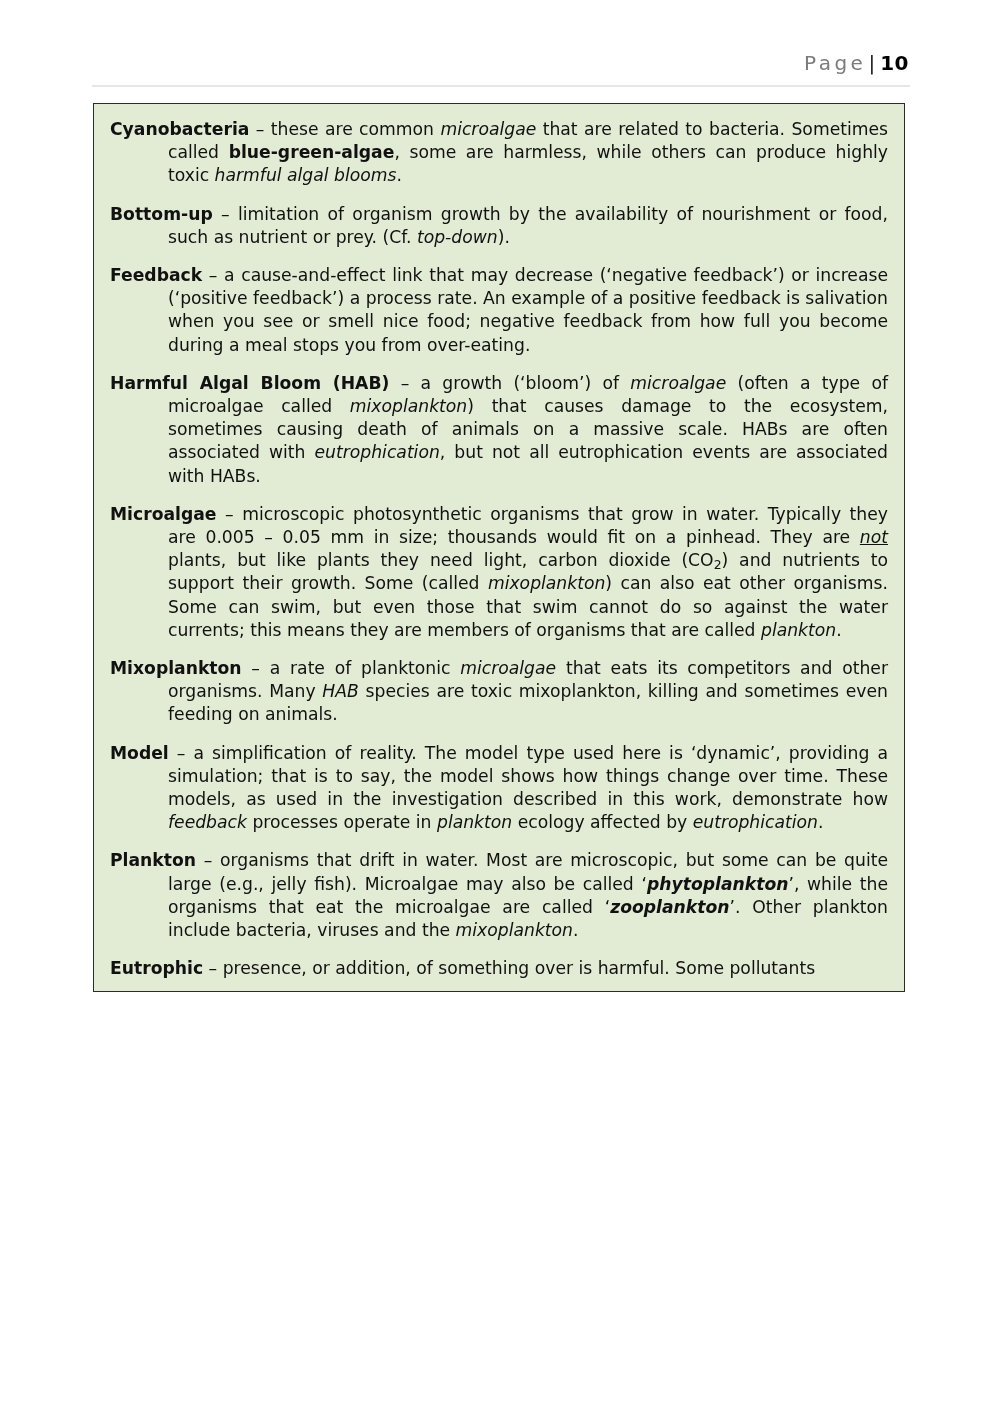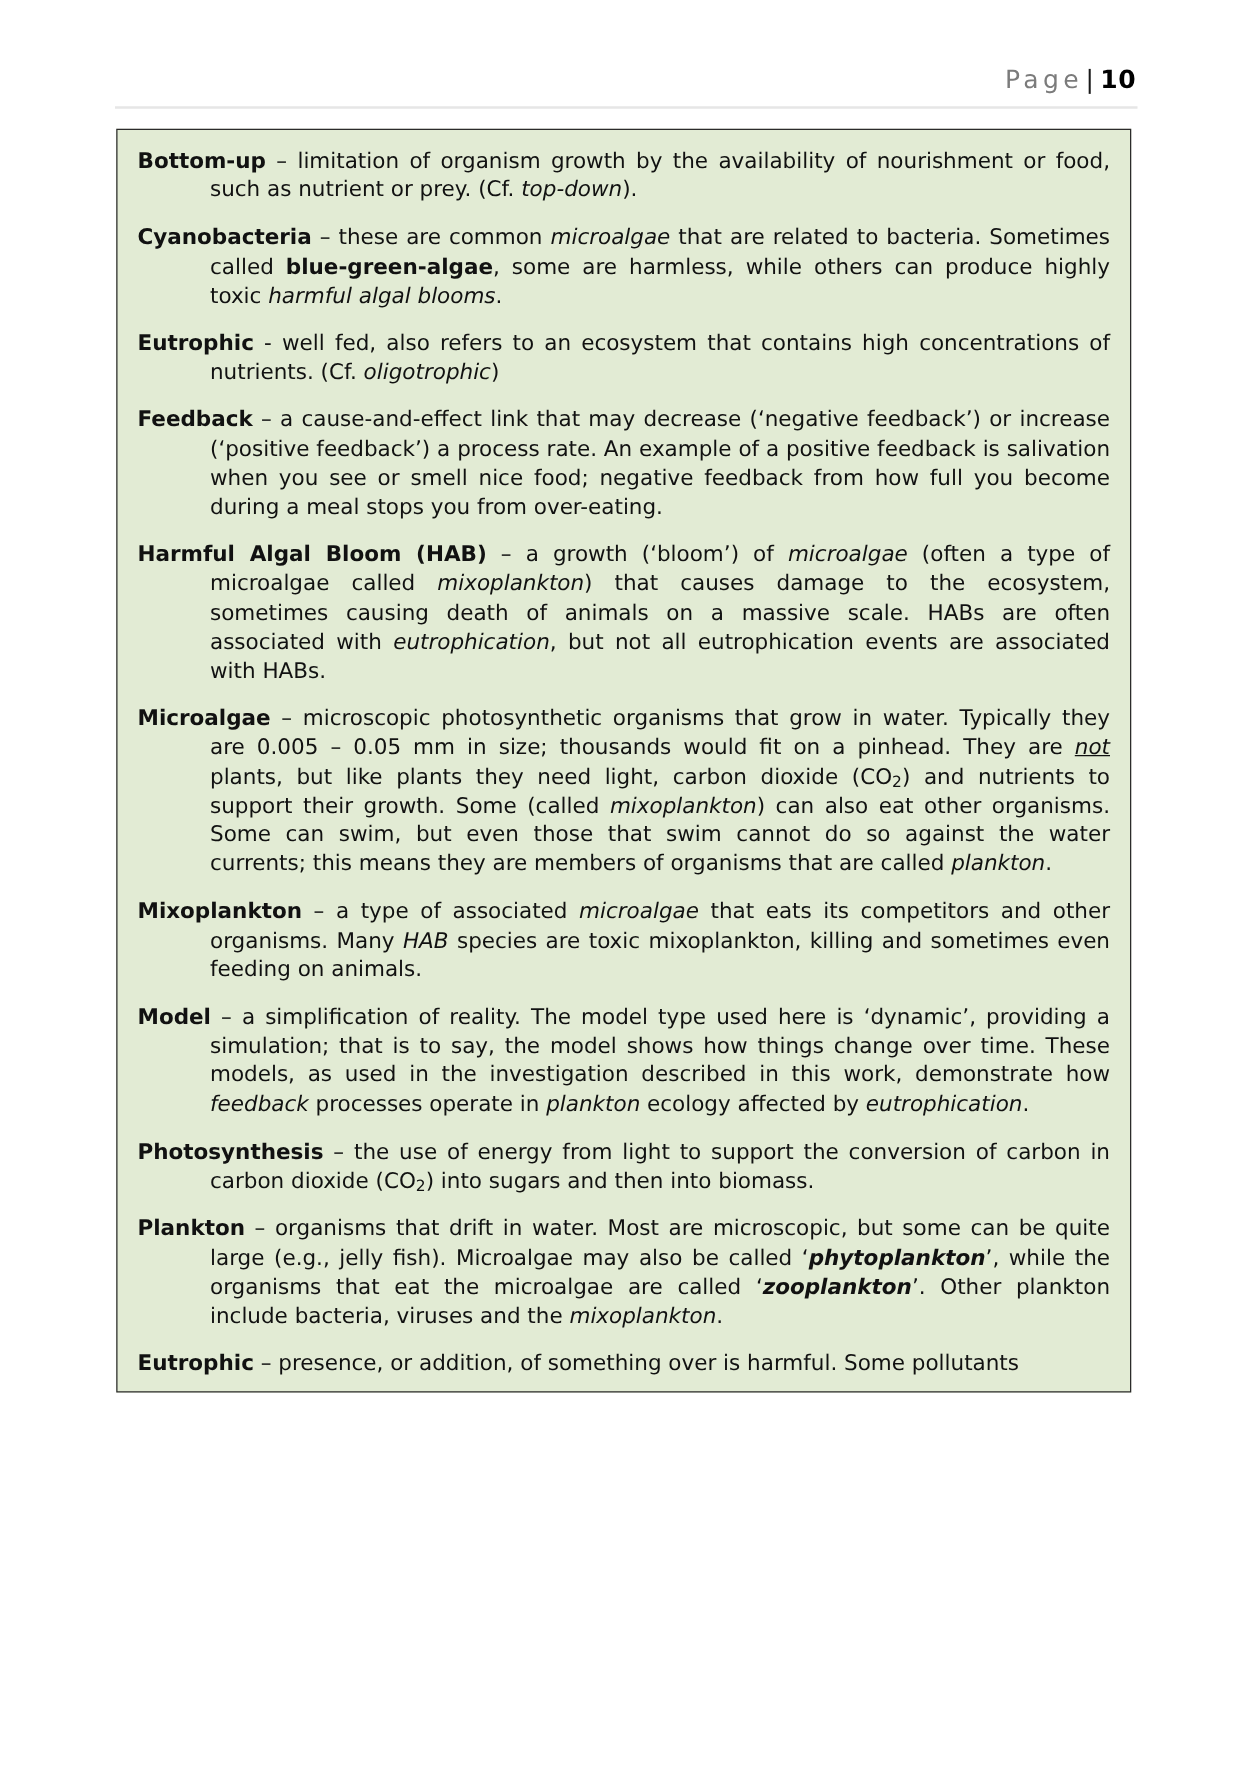--- a/index.html
+++ b/index.html
@@ -109,27 +109,25 @@
   <div class="page-header">
     <div class="header-text">
       <span class="hdr-word">Page</span><span class="hdr-sep">|</span><span class="hdr-num">10</span>
     </div>
   </div>
 
   <div class="header-rule"></div>
 
   <div class="glossary-box">
     <div id="glossary-entries">
+        <p class="entry"><b>Cyanobacteria</b><span> – these are common </span><i>microalgae</i><span> that are related to bacteria. Sometimes called </span><b>blue-green-algae</b><span>, some are harmless, while others can produce highly toxic </span><i>harmful algal blooms</i><span>.</span></p>
         <p class="entry"><b>Bottom-up</b><span> – limitation of organism growth by the availability of  nourishment or food, such as nutrient or prey. (Cf. </span><i>top-down</i><span>).</span></p>
-        <p class="entry"><b>Cyanobacteria</b><span> – these are common </span><i>microalgae</i><span> that are related to bacteria. Sometimes called </span><b>blue-green-algae</b><span>, some are harmless, while others can produce highly toxic </span><i>harmful algal blooms</i><span>.</span></p>
-        <p class="entry"><b>Eutrophic</b><span> - well fed, also refers to an ecosystem that contains high concentrations of nutrients. (Cf. </span><i>oligotrophic</i><span>)</span></p>
         <p class="entry"><b>Feedback</b><span> – a cause-and-effect link that may decrease (‘negative feedback’) or increase (‘positive feedback’) a process rate. An example of a positive feedback is salivation when you see or smell nice food; negative feedback from how full you become during a meal stops you from over-eating.</span></p>
         <p class="entry"><b>Harmful Algal Bloom (HAB)</b><span> – a growth (‘bloom’) of </span><i>microalgae</i><span> (often a type of microalgae called </span><i>mixoplankton</i><span>) that causes damage to the ecosystem, sometimes causing death of animals on a massive scale. HABs are often associated with </span><i>eutrophication</i><span>, but not all eutrophication events are associated with HABs.</span></p>
         <p class="entry"><b>Microalgae</b><span> – microscopic photosynthetic organisms that grow in water. Typically they are 0.005 – 0.05 mm in size; thousands would fit on a pinhead. They are </span><u>not</u><span> plants, but like plants they need light, carbon dioxide (CO</span><sub>2</sub><span>) and nutrients to support their growth. Some (called </span><i>mixoplankton</i><span>) can also eat other organisms. Some can swim, but even those that swim cannot do so against the water currents; this means they are members of organisms that are called </span><i>plankton</i><span>.</span></p>
-        <p class="entry"><b>Mixoplankton</b><span> – a type of associated </span><i>microalgae</i><span> that eats its competitors and other organisms. Many </span><i>HAB</i><span> species are toxic mixoplankton, killing and sometimes even feeding on animals.</span></p>
+        <p class="entry"><b>Mixoplankton</b><span> – a rate of planktonic </span><i>microalgae</i><span> that eats its competitors and other organisms. Many </span><i>HAB</i><span> species are toxic mixoplankton, killing and sometimes even feeding on animals.</span></p>
         <p class="entry"><b>Model</b><span> – a simplification of reality. The model type used here is ‘dynamic’, providing a simulation; that is to say, the model shows how things change over time. These models, as used in  the investigation described in this work, demonstrate how </span><i>feedback</i><span> processes operate in </span><i>plankton</i><span> ecology affected by </span><i>eutrophication</i><span>.</span></p>
-        <p class="entry"><b>Photosynthesis</b><span> – the use of energy from light to support the conversion of carbon in carbon dioxide (CO</span><sub>2</sub><span>) into sugars and then into biomass.</span></p>
         <p class="entry"><b>Plankton</b><span> – organisms that drift in water. Most are microscopic, but some can be quite large (e.g., jelly fish). Microalgae may also be called ‘</span><span class="bi">phytoplankton</span><span>’, while the organisms that eat the microalgae are called ‘</span><span class="bi">zooplankton</span><span>’. Other plankton include bacteria, viruses and the </span><i>mixoplankton</i><span>.</span></p>
         <p class="entry"><b>Eutrophic</b><span> – presence, or addition, of something over is harmful. Some pollutants</span></p>
       </div>
   </div>
 
 </div>
 
 </body></html>

